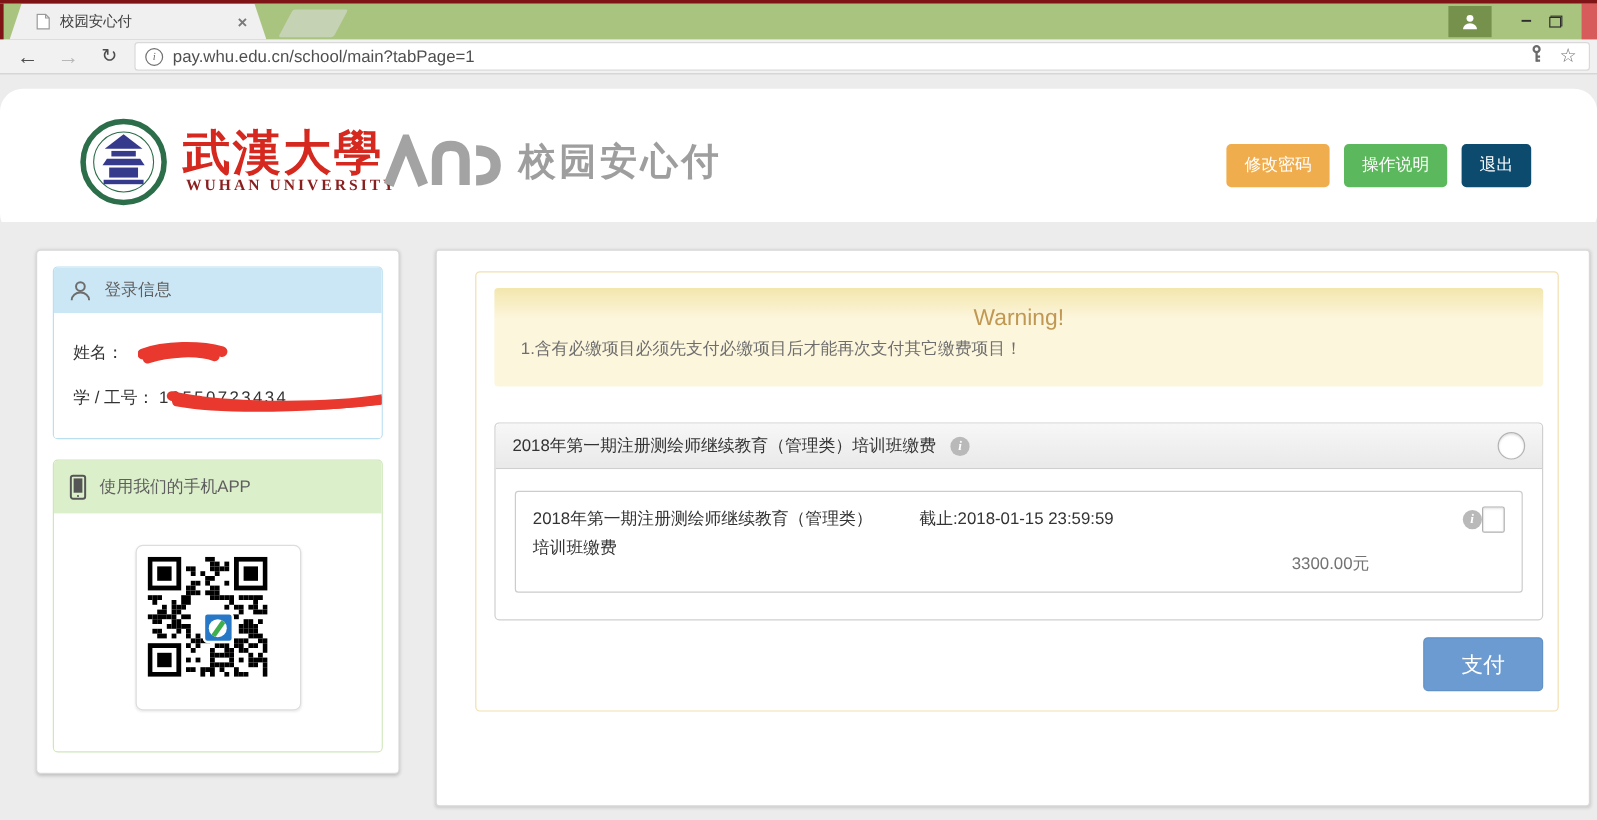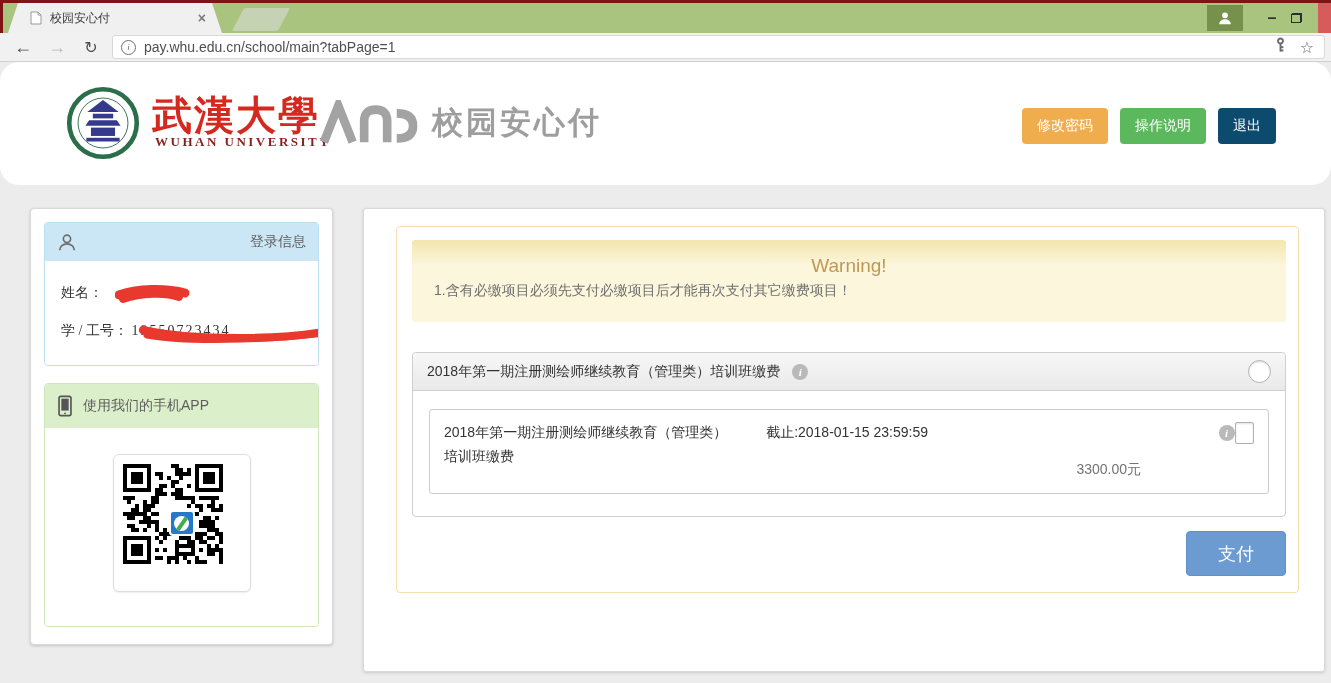--- a/index.html
+++ b/index.html
@@ -33,21 +33,21 @@
   .back{color:#4d4d4d;}.fwd{color:#b8b8b8;}.reload{color:#4d4d4d;font-size:16px;}
   .urlbox{flex:1;height:22px;background:#fff;border:1px solid #d9d9d9;border-radius:3px;
     margin:0 6px 0 10px;display:flex;align-items:center;padding:0 8px;}
   .info-badge{width:13px;height:13px;border:1.5px solid #6f6f6f;border-radius:50%;
     color:#6f6f6f;font-size:9px;line-height:13px;text-align:center;font-family:"Liberation Serif",serif;font-style:italic;}
   .url-text{font-size:14px;color:#4f4f4f;margin-left:8px;flex:1;}
   .key-ic{margin-right:12px;}
   .star-ic{color:#6f6f6f;font-size:16px;margin-right:2px;}
 
   
-  .site-header{position:absolute;top:62px;left:0;width:1331px;height:123px;background:#fff;border-radius:19px;}
+  .site-header{position:absolute;top:74px;left:0;width:1331px;height:123px;background:#fff;border-radius:19px;}
   .seal{position:absolute;left:66px;top:24px;}
   .uni-cn{position:absolute;left:152px;top:26px;font-size:40px;color:#d5281e;font-weight:bold;
     font-family:"DejaVu Serif","Liberation Serif",serif;letter-spacing:2px;}
   .uni-en{position:absolute;left:155px;top:72px;font-size:13px;color:#8a1f1f;font-weight:bold;
     font-family:"Liberation Serif",serif;letter-spacing:2.5px;}
   .brand{position:absolute;left:318px;top:38px;display:flex;align-items:center;}
   .brand-name{font-size:31px;color:#9e9e9e;font-weight:bold;letter-spacing:3px;margin-left:14px;}
   .hdr-buttons{position:absolute;right:55px;top:46px;display:flex;gap:12px;}
   .hbtn{border:none;border-radius:4px;color:#fff;font-size:14px;padding:9px 15px;cursor:pointer;
     font-family:Liberation Serif, serif;}
@@ -58,24 +58,24 @@
   
   .page-bg{position:absolute;top:185px;left:0;width:1331px;height:498px;background:#ececec;}
 
   
   .left-card{position:absolute;left:30px;top:208px;width:303px;height:437px;background:#fff;
     border:1px solid #d9d9d9;border-radius:4px;box-shadow:0 1px 3px rgba(0,0,0,.18);box-sizing:border-box;}
   .panel{margin:13px 13px 0 13px;border-radius:4px;overflow:hidden;}
   .panel.blue{border:1px solid #b9dff0;}
   .panel.greenp{border:1px solid #cfe6ba;margin-top:17px;}
   .panel-header{display:flex;align-items:center;height:38px;padding:0 12px;font-size:14px;color:#5e5e5e;}
-  .panel.blue .panel-header{background:#cbe7f5;justify-content:space-between;}
+  .panel.blue .panel-header{background:#cbe7f5;}
   .panel.greenp .panel-header{background:#dcefcb;height:44px;text-align:right;}
   .panel-header .ph-label{margin-left:10px;}
-  .login-body{background:#fff;padding:22px 16px 24px;font-family:Liberation Serif, serif;}
+  .login-body{background:#fff;padding:22px 16px 24px;}
   .info-row{font-size:14px;color:#333;margin-bottom:18px;position:relative;height:20px;line-height:20px;}
   .info-row:last-child{margin-bottom:0;}
   .id-digits{color:#333;letter-spacing:2px;}
   .scribble{position:absolute;pointer-events:none;}
   .scribble path{stroke:#e9392e;fill:none;stroke-linecap:round;}
   .app-body{background:#fff;padding:26px 0 34px;display:flex;justify-content:center;}
   .qr-frame{width:118px;height:118px;border:1px solid #ddd;border-radius:6px;background:#fff;
     padding:9px;position:relative;box-shadow:0 1px 2px rgba(0,0,0,.08);}
   .qr-center-icon{position:absolute;left:50%;top:50%;width:26px;height:26px;margin:-13px 0 0 -13px;
     background:#2878c8;border-radius:4px;border:2px solid #fff;box-sizing:border-box;

